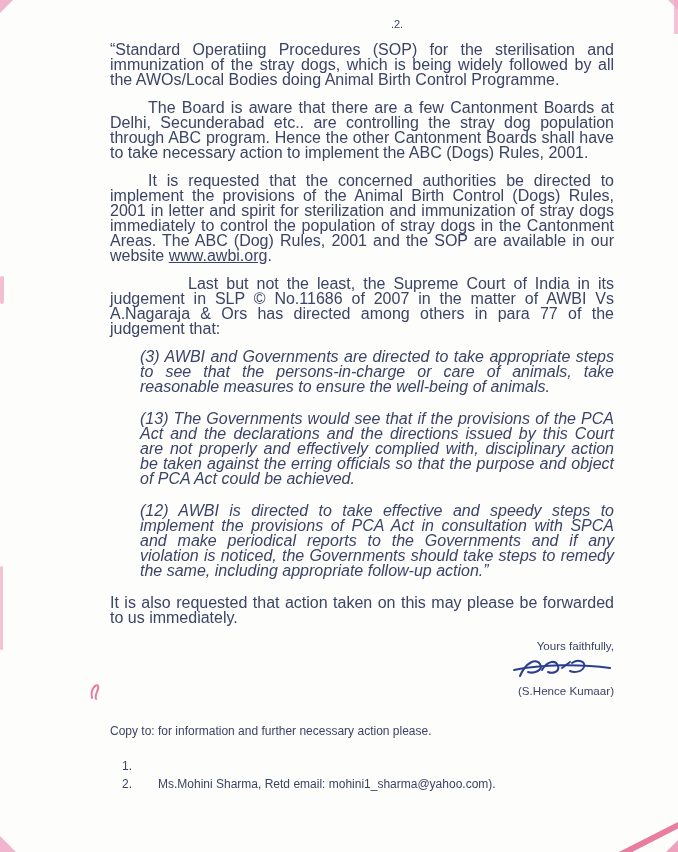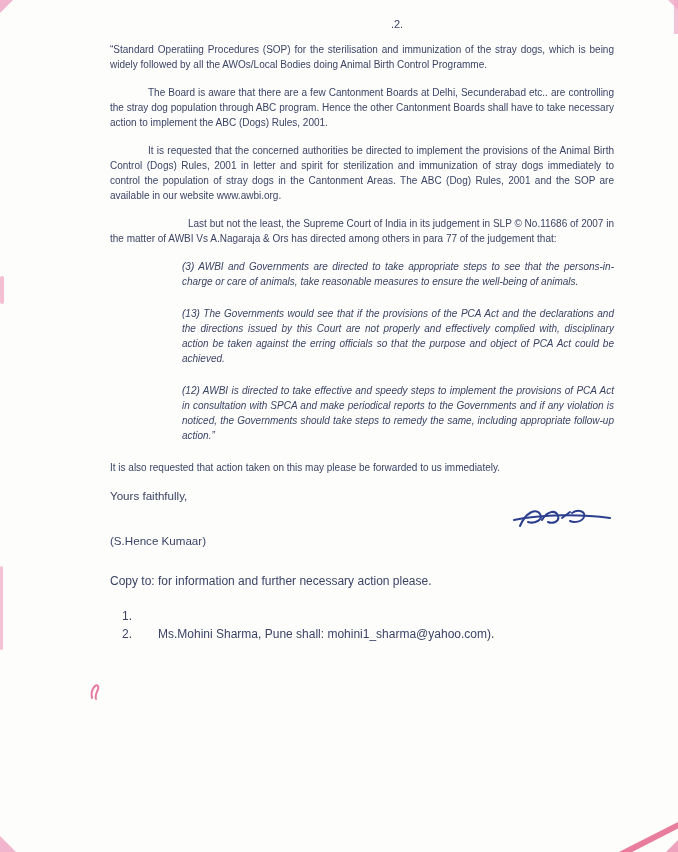--- a/index.html
+++ b/index.html
@@ -17,37 +17,38 @@
     left:110px; right:64px; top:18px;
   }
   .pagenum{
     text-align:center;
     padding-left:70px;
     font-size:11px;
     margin:0 0 12px 0;
   }
   p{
     margin:0 0 13px 0;
-    font-size:10px;
+    font-size:16px;
     line-height:15px;
     text-align:justify;
   }
   .indent{ text-indent:38px; }
   .indent-lg{ text-indent:78px; }
   .quote{
-    margin-left:72px;
+    margin-left:30px;
     margin-bottom:17px;
     font-style:italic;
   }
   .link{
+    text-decoration:underline;
   }
   .closing-line{ margin-top:14px; }
   .sig-block{
     margin-top:8px;
-    text-align:left;
+    text-align:right;
     font-size:11.6px;
     line-height:15px;
   }
   .sig-scribble{ display:block; margin:2px 0 0 auto; }
   .copy-section{ margin-top:26px; font-size:12px; line-height:15px; }
   .copy-list{ margin-top:20px; }
   .copy-item{ display:flex; margin-bottom:3px; padding-left:12px; }
   .copy-item .num{ width:36px; flex:0 0 36px; }
   
   .artifact{ position:absolute; pointer-events:none; }
@@ -115,19 +116,19 @@
     </div>
 
     <div class="copy-section">
       <div>Copy to: for information and further necessary action please.</div>
       <div class="copy-list">
         <div class="copy-item">
           <span class="num">1.</span>
         </div>
         <div class="copy-item">
           <span class="num">2.</span>
-          <span class="txt">Ms.Mohini Sharma, Pune shall: mohini1_sharma@yahoo.com).</span>
+          <span class="txt">Ms.Mohini Sharma, Retd email: mohini1_sharma@yahoo.com).</span>
         </div>
       </div>
     </div>
 
   </div>
 </div>
 
 </body></html>

